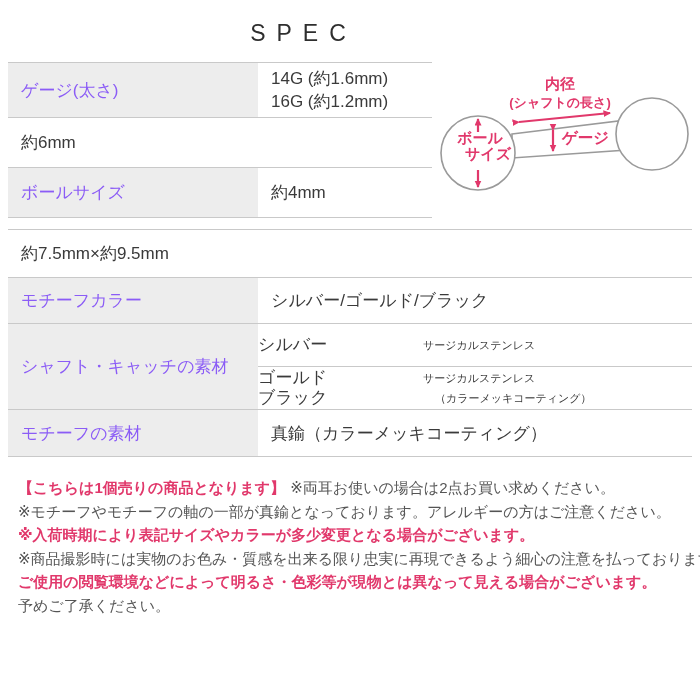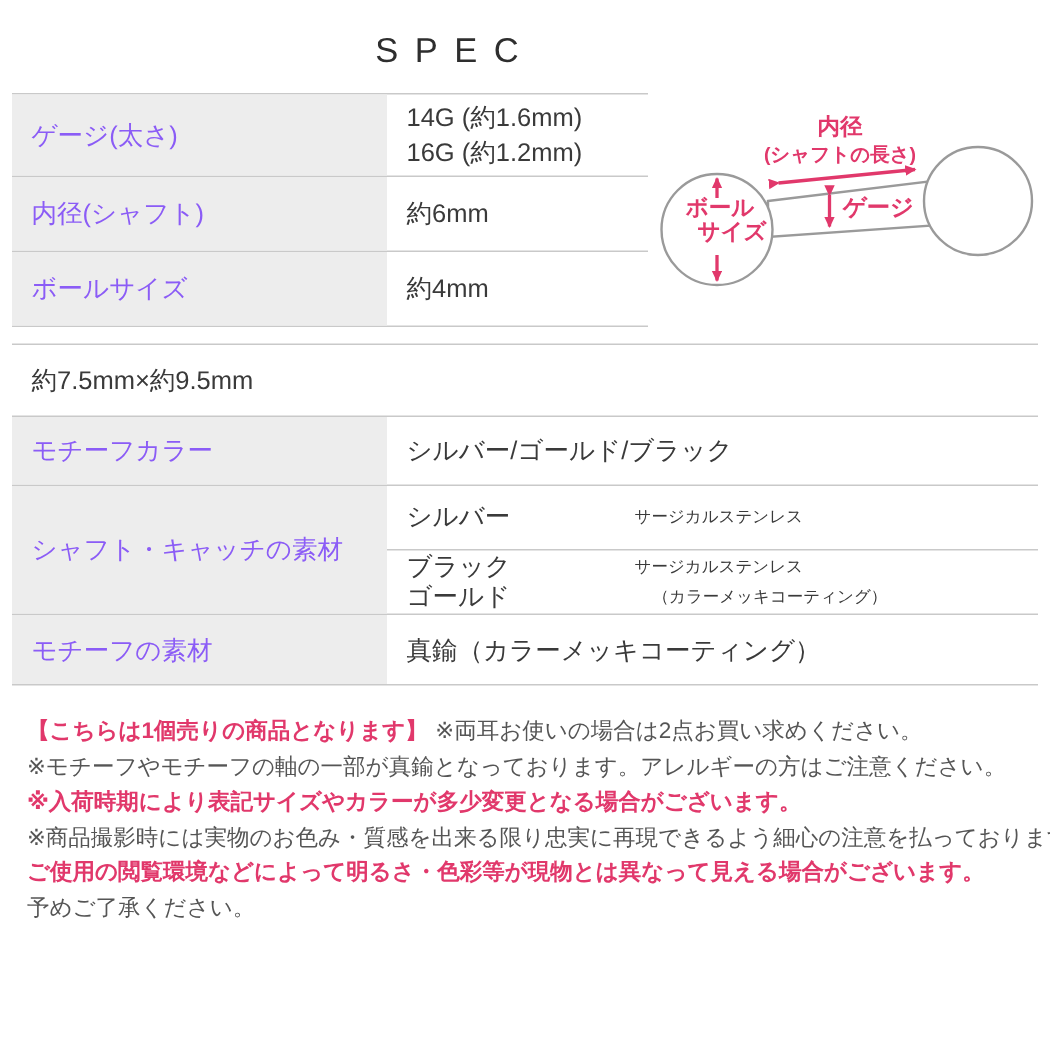--- a/index.html
+++ b/index.html
@@ -17,21 +17,21 @@
   .row{display:flex;border-bottom:1px solid #c9c9c9;align-items:stretch;}
   .cell-label{flex:0 0 250px;width:250px;background:#ededed;display:flex;align-items:center;
               padding-left:13px;box-sizing:border-box;font-size:17px;color:#8b5cf6;}
   .cell-value{flex:1;display:flex;align-items:center;padding-left:13px;font-size:17px;color:#3a3a3a;}
   .h54{height:54px}.h49{height:49px}.h47{height:47px}.h45{height:45px}.h85{height:85px}.h46{height:46px}
   .stacked{flex-direction:column;justify-content:center;align-items:flex-start;line-height:23px;}
 
   .value-split{flex:1;display:flex;flex-direction:column;}
   .subrow{display:flex;flex:1;align-items:center;}
   .subrow-2{border-top:1px solid #c9c9c9;}
-  .subcol-finish{flex:0 0 165px;width:165px;padding-left:13px;box-sizing:border-box;
+  .subcol-finish{flex:0 0 165px;width:165px;padding-left:0;box-sizing:border-box;
                  font-size:17px;line-height:20px;}
   .subcol-material{flex:1;font-size:11px;line-height:20px;}
   .indent{padding-left:12px;}
 
   
   .diagram{position:absolute;left:432px;top:62px;width:266px;height:158px;}
   .diagram text{font-weight:bold;fill:#e1386b;}
 
   
   .notes{position:absolute;left:18px;top:476px;width:672px;font-size:15px;
@@ -49,21 +49,20 @@
 
   <div class="spec-table table1">
     <div class="row h54">
       <div class="cell-label">ゲージ(太さ)</div>
       <div class="cell-value stacked">
         <span>14G (約1.6mm)</span>
         <span>16G (約1.2mm)</span>
       </div>
     </div>
     <div class="row h49">
-      <div class="cell-label">内径(シャフト)</div>
       <div class="cell-value">約6mm</div>
     </div>
     <div class="row h49">
       <div class="cell-label">ボールサイズ</div>
       <div class="cell-value">約4mm</div>
     </div>
   </div>
 
   <svg class="diagram" viewBox="0 0 266 158" xmlns="http://www.w3.org/2000/svg">
     <defs>
@@ -100,22 +99,22 @@
     </div>
     <div class="row h85">
       <div class="cell-label">シャフト・キャッチの素材</div>
       <div class="value-split">
         <div class="subrow">
           <div class="subcol-finish">シルバー</div>
           <div class="subcol-material">サージカルステンレス</div>
         </div>
         <div class="subrow subrow-2">
           <div class="subcol-finish">
+            <div>ゴールド</div>
             <div>ブラック</div>
-            <div>ゴールド</div>
           </div>
           <div class="subcol-material">
             <div>サージカルステンレス</div>
             <div class="indent">（カラーメッキコーティング）</div>
           </div>
         </div>
       </div>
     </div>
     <div class="row h46">
       <div class="cell-label">モチーフの素材</div>

